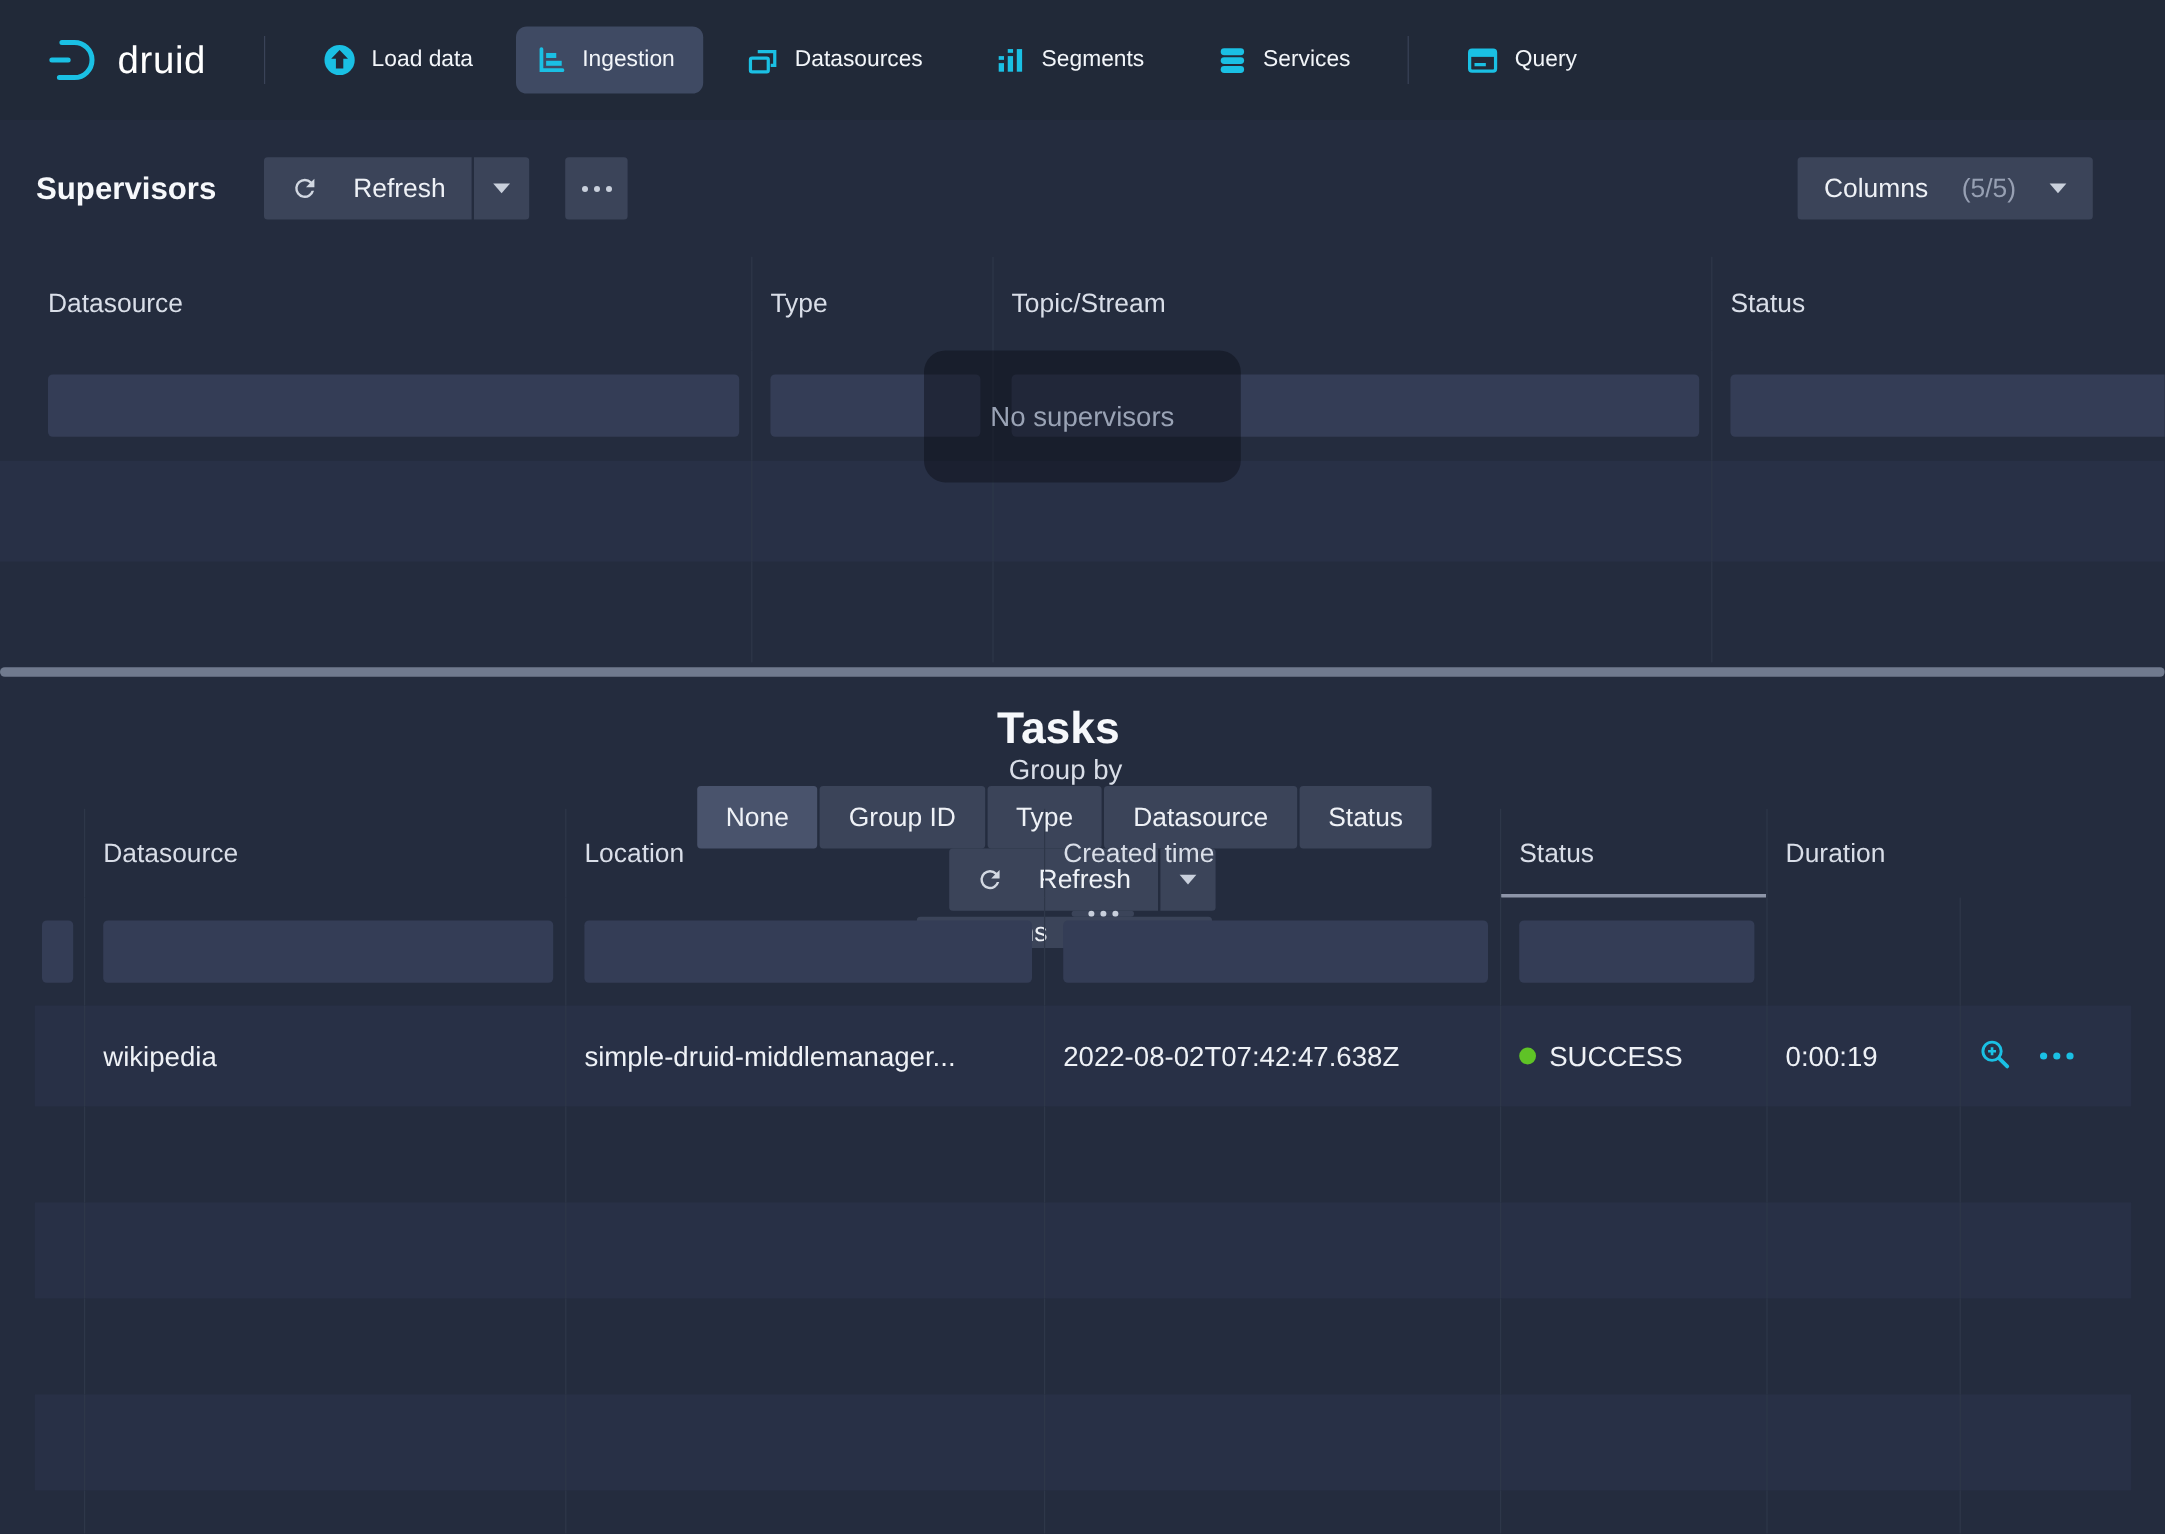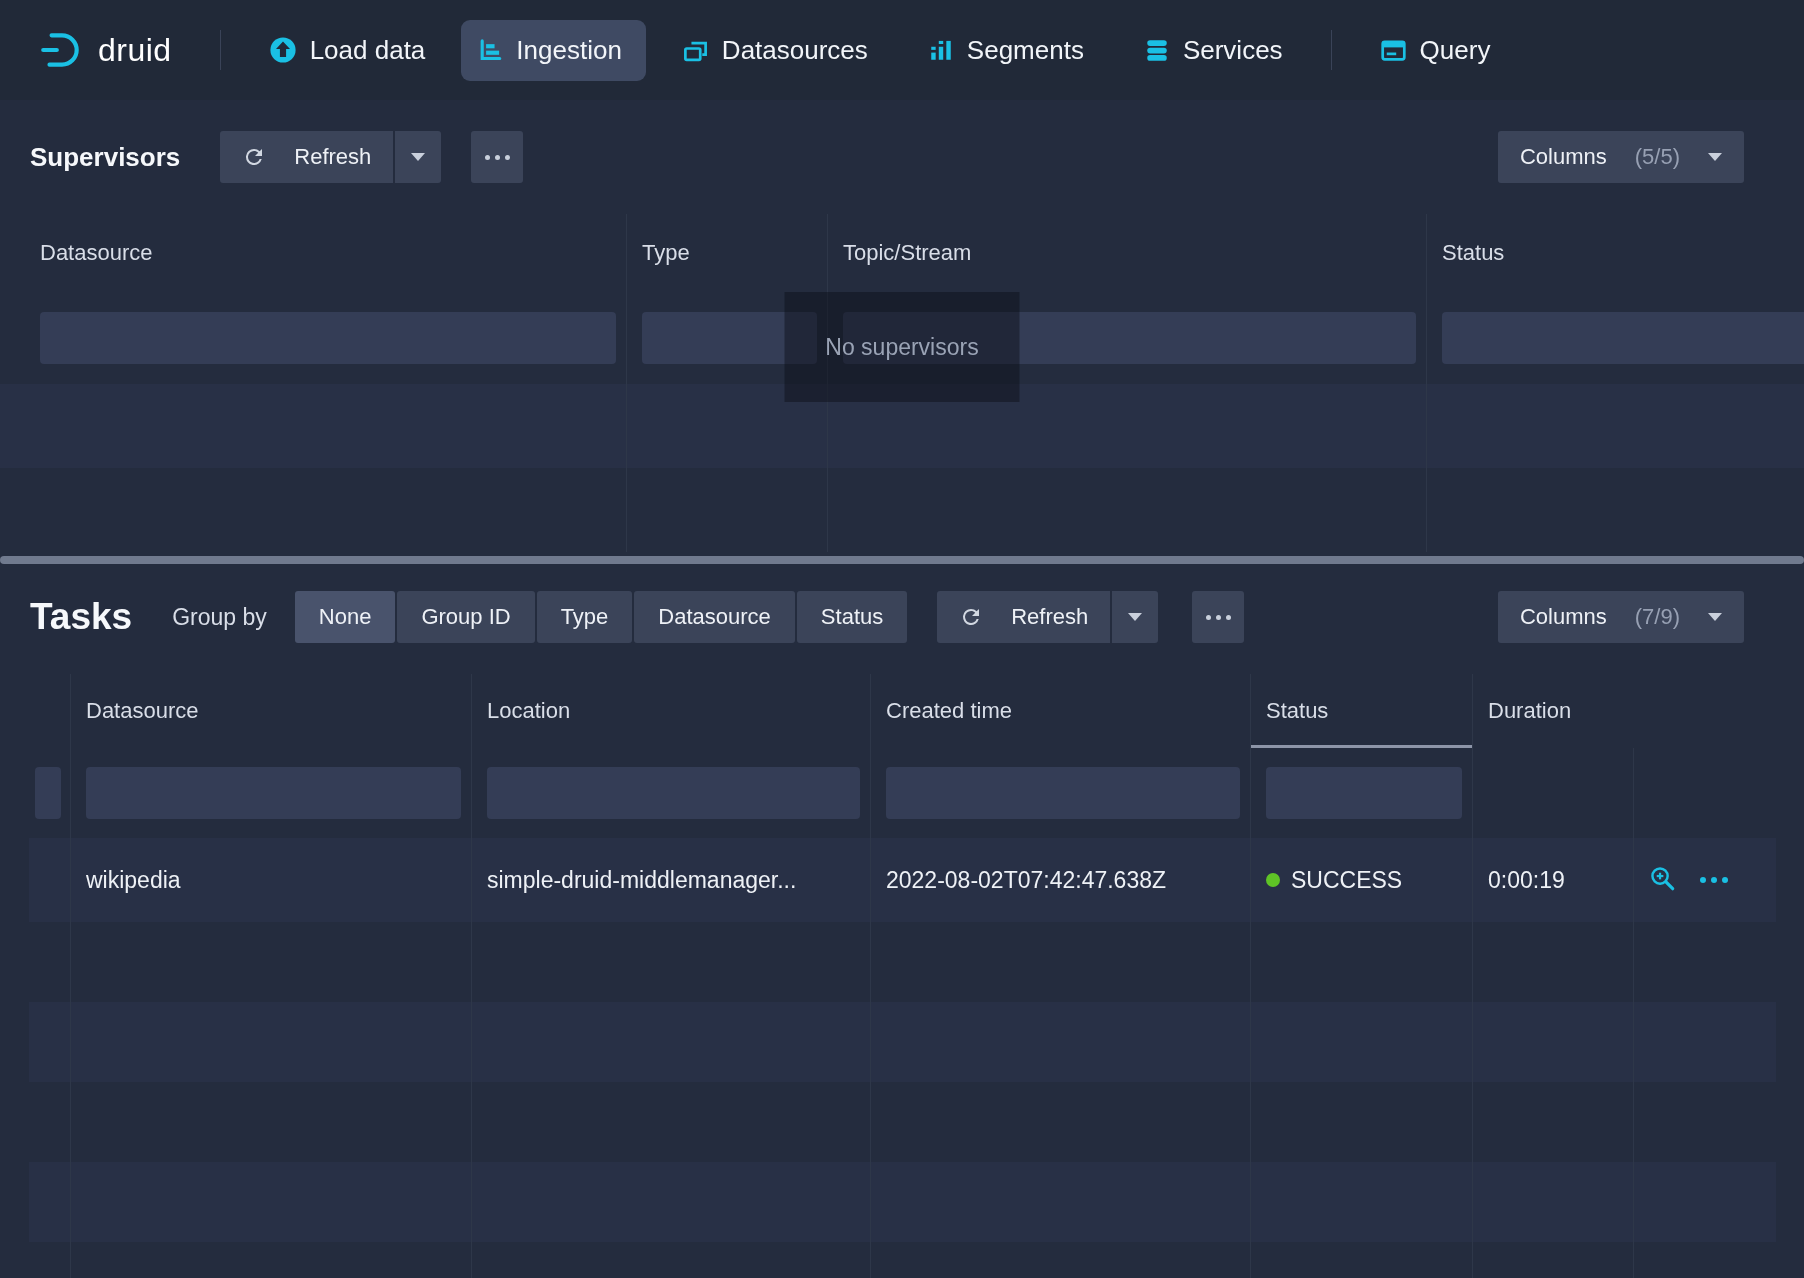--- a/index.html
+++ b/index.html
@@ -30,21 +30,21 @@
   .navbar{
     height:100px; background:var(--navbar);
     display:flex; align-items:center; padding:0 0 0 38px;
   }
   .logo{display:flex; align-items:center; gap:14px; margin-right:30px;}
   .logo-text{font-size:32px; font-weight:400; letter-spacing:.5px; color:#fff;}
   .nav-divider{width:1px; height:40px; background:#3a4358; margin:0 18px;}
   .nav-item{
     display:flex; align-items:center; gap:13px;
     padding:15px 24px; border-radius:9px; cursor:pointer;
-    font-size:26px; color:#f2f5f9; margin:0 6px;
+    font-size:19px; color:#f2f5f9; margin:0 6px;
   }
   .nav-item.active{background:var(--pill);padding-left:16px;}
   .nav-icon{display:flex; align-items:center;}
 
   
   .content{padding-top:26px;}
   .section-bar{
     display:flex; align-items:center; height:62px;
     padding:0 30px; margin-bottom:26px;
   }
@@ -91,29 +91,29 @@
 
   .filter-input{
     height:52px; width:100%; background:var(--input); border:none;
     border-radius:4px; color:var(--text); font-size:22px; font-family:inherit;
     padding:0 14px; outline:none;
   }
 
   .sup-table{position:relative;}
   .empty-overlay{
     position:absolute; left:50%; top:78px; transform:translateX(-50%);
-    width:235px; height:110px; background:rgba(10,14,22,.45); border-radius:0;
+    width:264px; height:110px; background:rgba(10,14,22,.45); border-radius:18px;
     display:flex; align-items:center; justify-content:center;
     color:#9aa3b5; font-size:23px;
   }
 
   .hscroll{margin:4px 0 0 0; height:8px; width:100%;}
   .hscroll .thumb{height:8px; width:100%; background:#707a8e; border-radius:4px;}
 
-  .tasks-section .section-bar{margin-top:22px;}
+  .tasks-section .section-bar{margin-top:22px;flex-direction:column;}
 
   .tasks-table{margin-left:29px; width:1747px;}
   .task-row{display:grid; grid-template-columns:42px 401px 399px 380px 222px 161px 142px;}
   .task-head{height:74px;}
   .task-filter{height:90px;}
   .task-data{height:84px;}
   .task-empty{height:80px;}
   .alt{background:var(--alt);}
   .sorted{box-shadow:inset 0 -3px 0 #8d95a8;}
   .sliver-input{width:26px; min-width:26px; padding:0; margin-left:2px;}

